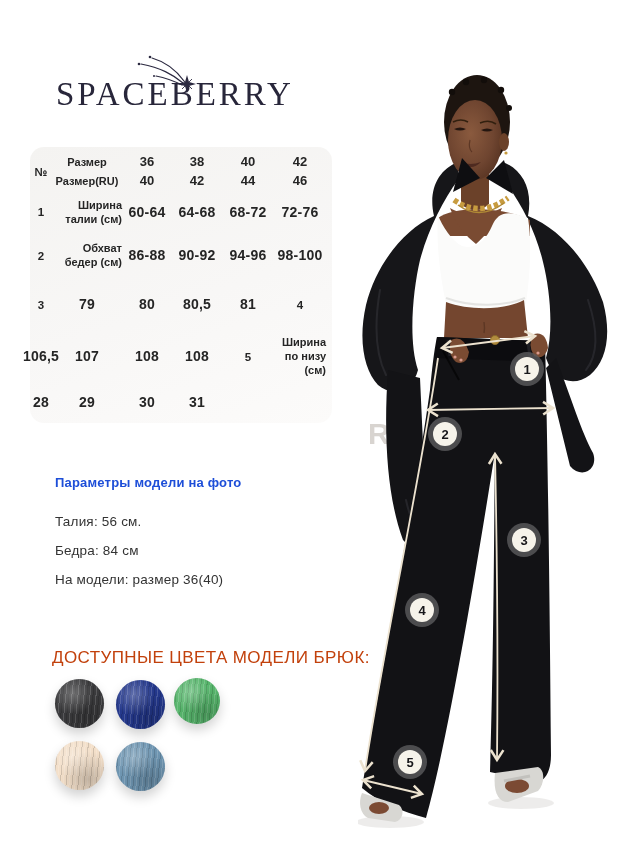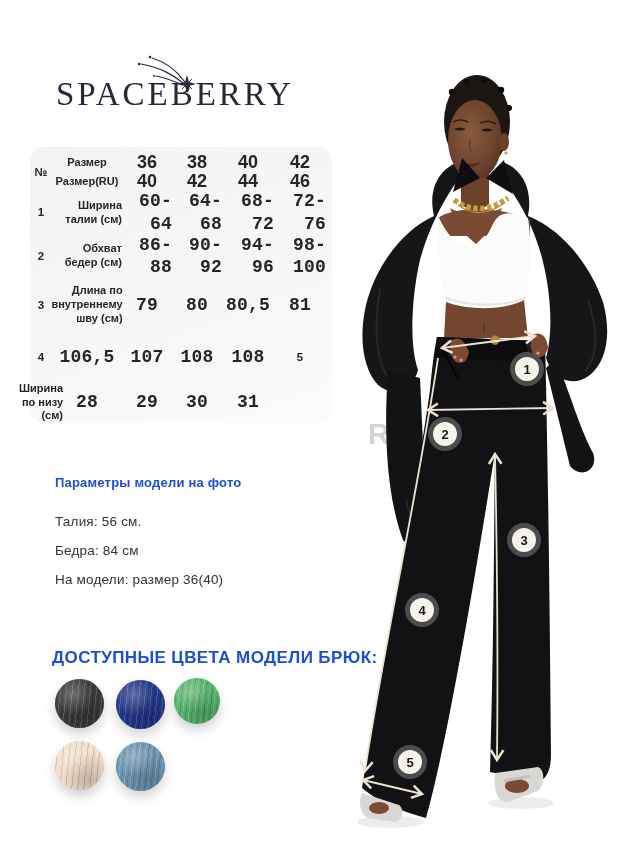--- a/index.html
+++ b/index.html
@@ -26,38 +26,38 @@
     display:grid;
     grid-template-columns:22px 70px 50px 50px 52px 52px;
     grid-template-rows:19px 19px 43px 44px 54px 50px 41px;
     align-items:center;justify-items:center;
     padding-top:6px;box-sizing:border-box;
   }
   .tc{font-size:11px;line-height:1.25;text-align:right;color:#252525;}
   .tc.num{font-weight:700;font-size:11.5px;}
   .tc.no{grid-column:1;grid-row:1/3;font-weight:700;font-size:11.5px;}
   .tc.lbl{font-weight:700;}
-  .tc.val{font-weight:600;font-size:18px;letter-spacing:.2px;font-family:Liberation Mono, monospace;}
-  .tc.hval{font-weight:700;font-size:18px;}
+  .tc.val{font-weight:600;font-size:14px;letter-spacing:.2px;}
+  .tc.hval{font-weight:700;font-size:13px;}
   
   .params-bar{
     position:absolute;left:30px;top:464px;width:338px;height:37px;
     border-radius:10px;
     background:linear-gradient(90deg,#efeceա 0%,#f1eeec 0%,#f7f5f4 45%,#ffffff 100%);
   }
   .params-bar .params-title{
     font-size:13px;font-weight:700;color:#1d4ed8;line-height:37px;padding-left:25px;
     letter-spacing:.2px;
   }
   .params-lines{position:absolute;left:55px;top:507px;}
   .param-line{font-size:13.5px;color:#333;height:29px;line-height:29px;letter-spacing:.2px;}
   
   .colors-title{
     position:absolute;left:52px;top:648px;
-    font-size:17px;font-weight:700;color:#1d4ed8;letter-spacing:.4px;
+    font-size:17px;font-weight:400;color:#c2410c;letter-spacing:.4px;
   }
   .swatch{
     position:absolute;width:49px;height:49px;border-radius:50%;
     background:var(--c,#ccc);
     box-shadow:0 6px 12px rgba(0,0,0,.18);
   }
   .swatch::before{
     content:"";position:absolute;inset:0;border-radius:50%;
     background:
       radial-gradient(circle at 36% 30%, rgba(255,255,255,.28), rgba(255,255,255,0) 45%),
@@ -114,21 +114,20 @@
   <div class="tc val">72-76</div>
 
   <div class="tc num">2</div>
   <div class="tc lbl">Обхват бедер (см)</div>
   <div class="tc val">86-88</div>
   <div class="tc val">90-92</div>
   <div class="tc val">94-96</div>
   <div class="tc val">98-100</div>
 
   <div class="tc num">3</div>
-  <div class="tc lbl">Длина по внутреннему шву (см)</div>
   <div class="tc val">79</div>
   <div class="tc val">80</div>
   <div class="tc val">80,5</div>
   <div class="tc val">81</div>
 
   <div class="tc num">4</div>
   <div class="tc val">106,5</div>
   <div class="tc val">107</div>
   <div class="tc val">108</div>
   <div class="tc val">108</div>

